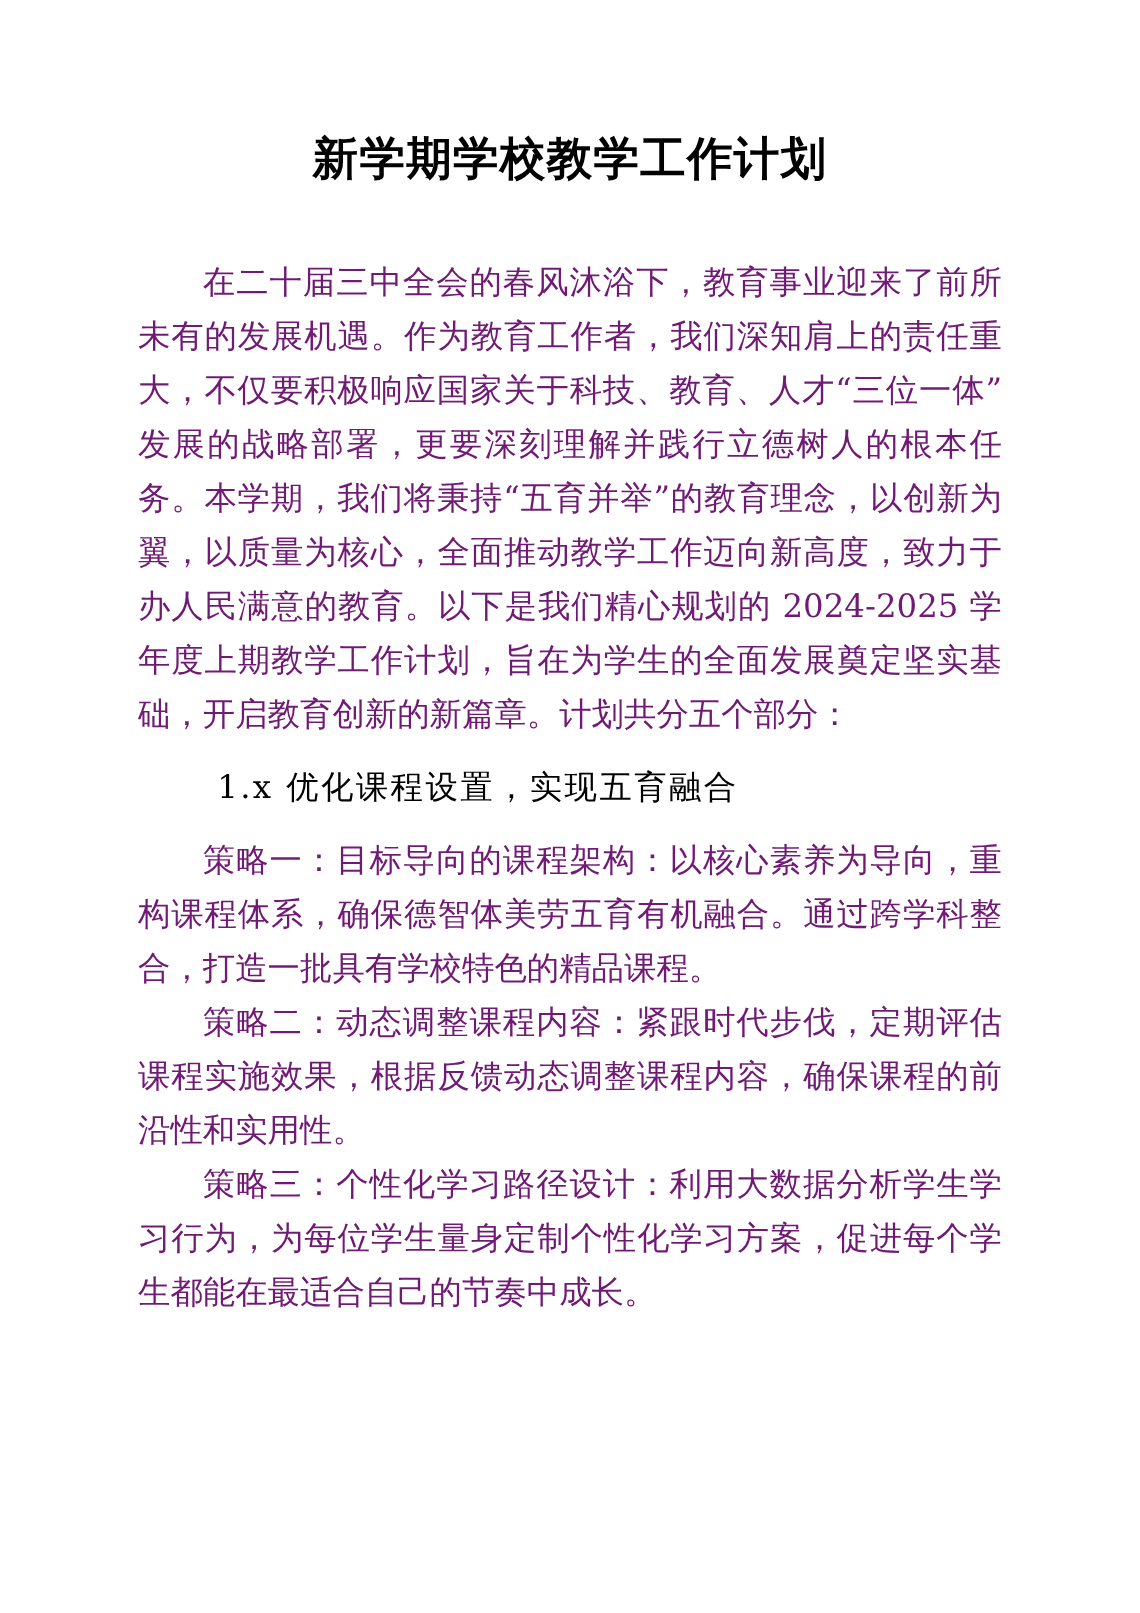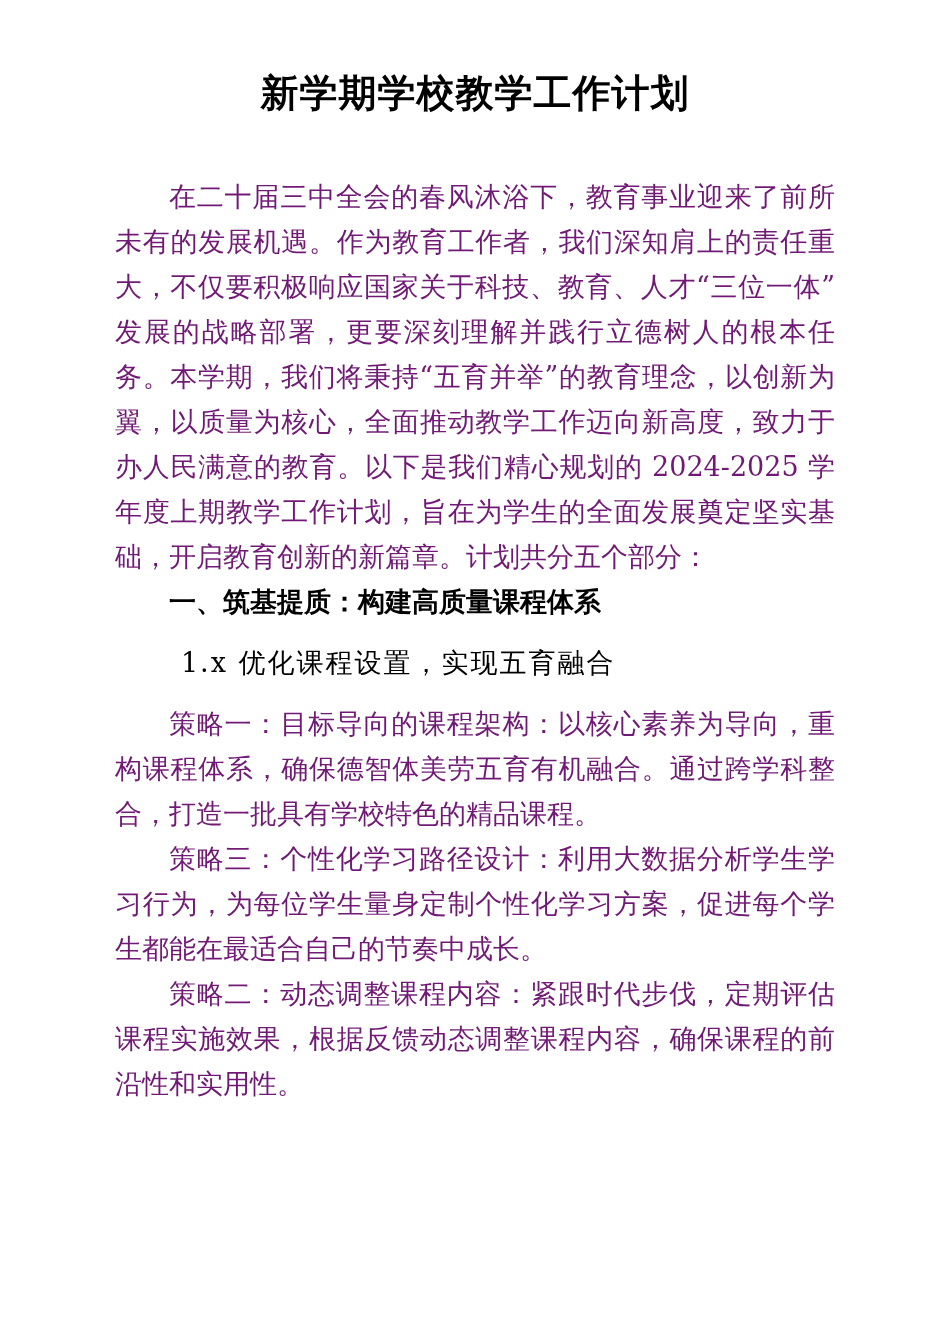--- a/index.html
+++ b/index.html
@@ -7,21 +7,21 @@
     padding: 0;
     background: #ffffff;
   }
   .page {
     position: relative;
     width: 950px;
     height: 1344px;
     margin: 0 auto;
     background: #ffffff;
     box-sizing: border-box;
-    padding: 64px 115px 0 115px;
+    padding: 103px 115px 0 115px;
     overflow: hidden;
     color: #000000;
   }
   .doc-title {
     margin: 0 0 52px 0;
     text-align: center;
     font-family: "DejaVu Serif", "Liberation Serif", serif;
     font-weight: bold;
     font-size: 38px;
     line-height: 58px;
@@ -60,22 +60,21 @@
   }
 </style>
 </head>
 <body>
 
 <div class="page">
   <h1 class="doc-title">新学期学校教学工作计划</h1>
 
   <p class="para">在二十届三中全会的春风沐浴下，教育事业迎来了前所未有的发展机遇。作为教育工作者，我们深知肩上的责任重大，不仅要积极响应国家关于科技、教育、人才“三位一体”发展的战略部署，更要深刻理解并践行立德树人的根本任务。本学期，我们将秉持“五育并举”的教育理念，以创新为翼，以质量为核心，全面推动教学工作迈向新高度，致力于办人民满意的教育。以下是我们精心规划的 2024-2025 学年度上期教学工作计划，旨在为学生的全面发展奠定坚实基础，开启教育创新的新篇章。计划共分五个部分：</p>
 
-  <p class="section-heading">一、筑基提质：构建高质量课程体系</p>
 
   <p class="sub-heading">1.x 优化课程设置，实现五育融合</p>
 
   <p class="para">策略一：目标导向的课程架构：以核心素养为导向，重构课程体系，确保德智体美劳五育有机融合。通过跨学科整合，打造一批具有学校特色的精品课程。</p>
 
+  <p class="para">策略二：动态调整课程内容：紧跟时代步伐，定期评估课程实施效果，根据反馈动态调整课程内容，确保课程的前沿性和实用性。</p>
+
   <p class="para">策略三：个性化学习路径设计：利用大数据分析学生学习行为，为每位学生量身定制个性化学习方案，促进每个学生都能在最适合自己的节奏中成长。</p>
-
-  <p class="para">策略二：动态调整课程内容：紧跟时代步伐，定期评估课程实施效果，根据反馈动态调整课程内容，确保课程的前沿性和实用性。</p>
 </div>
 
 </body></html>

